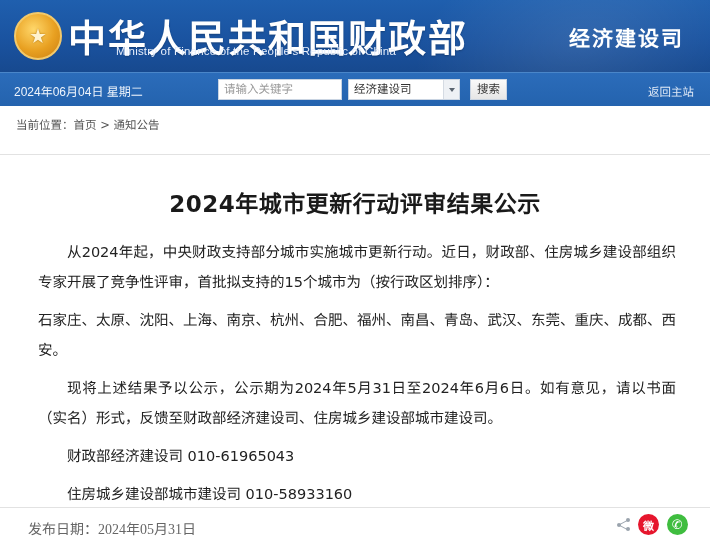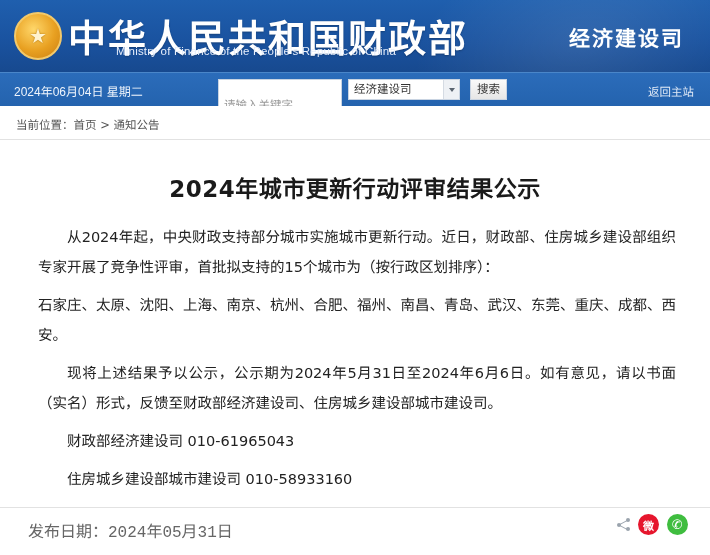--- a/index.html
+++ b/index.html
@@ -84,21 +84,21 @@
   .toolbar .date {
     position: absolute; left: 14px; top: 9px;
     font-size: 12px; color: #eef4fc;
     font-family: Liberation Sans, sans-serif;
   }
   .search-input {
     position: absolute; left: 218px; top: 6px;
     width: 124px; height: 21px;
     background: #fff; border: 1px solid #c9d4e2;
     font-size: 11.5px; color: #999;
-    padding: 16px 5px; line-height: 19px;
+    padding: 0 5px; line-height: 19px;
     font-family: "DejaVu Sans", "Liberation Sans", sans-serif;
     white-space: nowrap; overflow: hidden;
   }
   .select-box {
     position: absolute; left: 348px; top: 6px;
     width: 112px; height: 21px;
     background: #fff; border: 1px solid #c9d4e2;
     font-size: 11.5px; color: #333;
     padding: 0 18px 0 5px; line-height: 19px;
     font-family: "DejaVu Sans", "Liberation Sans", sans-serif;
@@ -132,21 +132,21 @@
   .back-link {
     position: absolute; right: 16px; top: 10px;
     color: #dfe9f6; font-size: 11.5px;
     font-family: "DejaVu Sans", "Liberation Sans", sans-serif;
     text-decoration: none;
   }
 
   
   .breadcrumb-bar {
     position: relative;
-    height: 34px;
+    height: 49px;
     border-bottom: 1px solid #e2e2e2;
     background: #fff;
   }
   .breadcrumb {
     position: absolute; left: 16px; top: 10px;
     font-size: 11.5px; color: #555;
     font-family: "DejaVu Sans", "Liberation Sans", sans-serif;
   }
 
   
@@ -177,22 +177,22 @@
   
   .footer {
     position: absolute;
     left: 0; right: 0; bottom: 0;
     height: 48px;
     border-top: 1px solid #e2e2e2;
     background: #fff;
   }
   .publish-date {
     position: absolute; left: 28px; top: 10px;
-    font-size: 16px; color: #666;
-    font-family: Liberation Mono, monospace;
+    font-size: 14px; color: #666;
+    font-family: Liberation Serif, serif;
   }
   .share {
     position: absolute; right: 22px; top: 6px;
     display: flex; align-items: center; gap: 8px;
   }
   .share-node {
     width: 13px; height: 13px;
     position: relative;
   }
   .share-node span {

